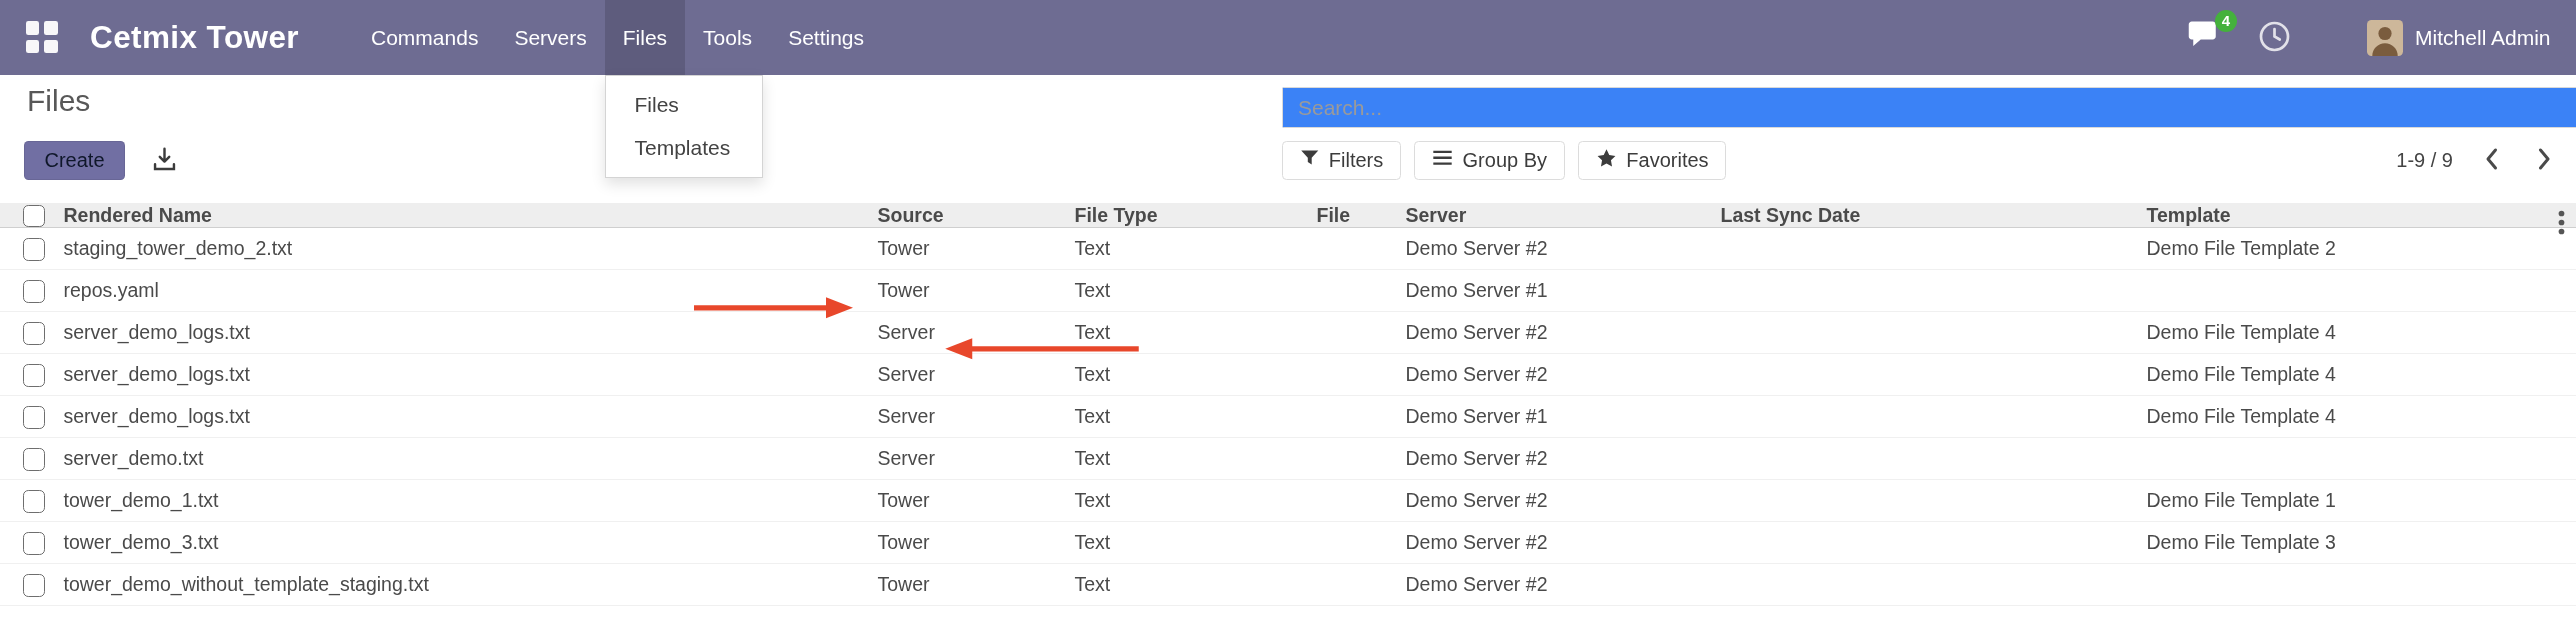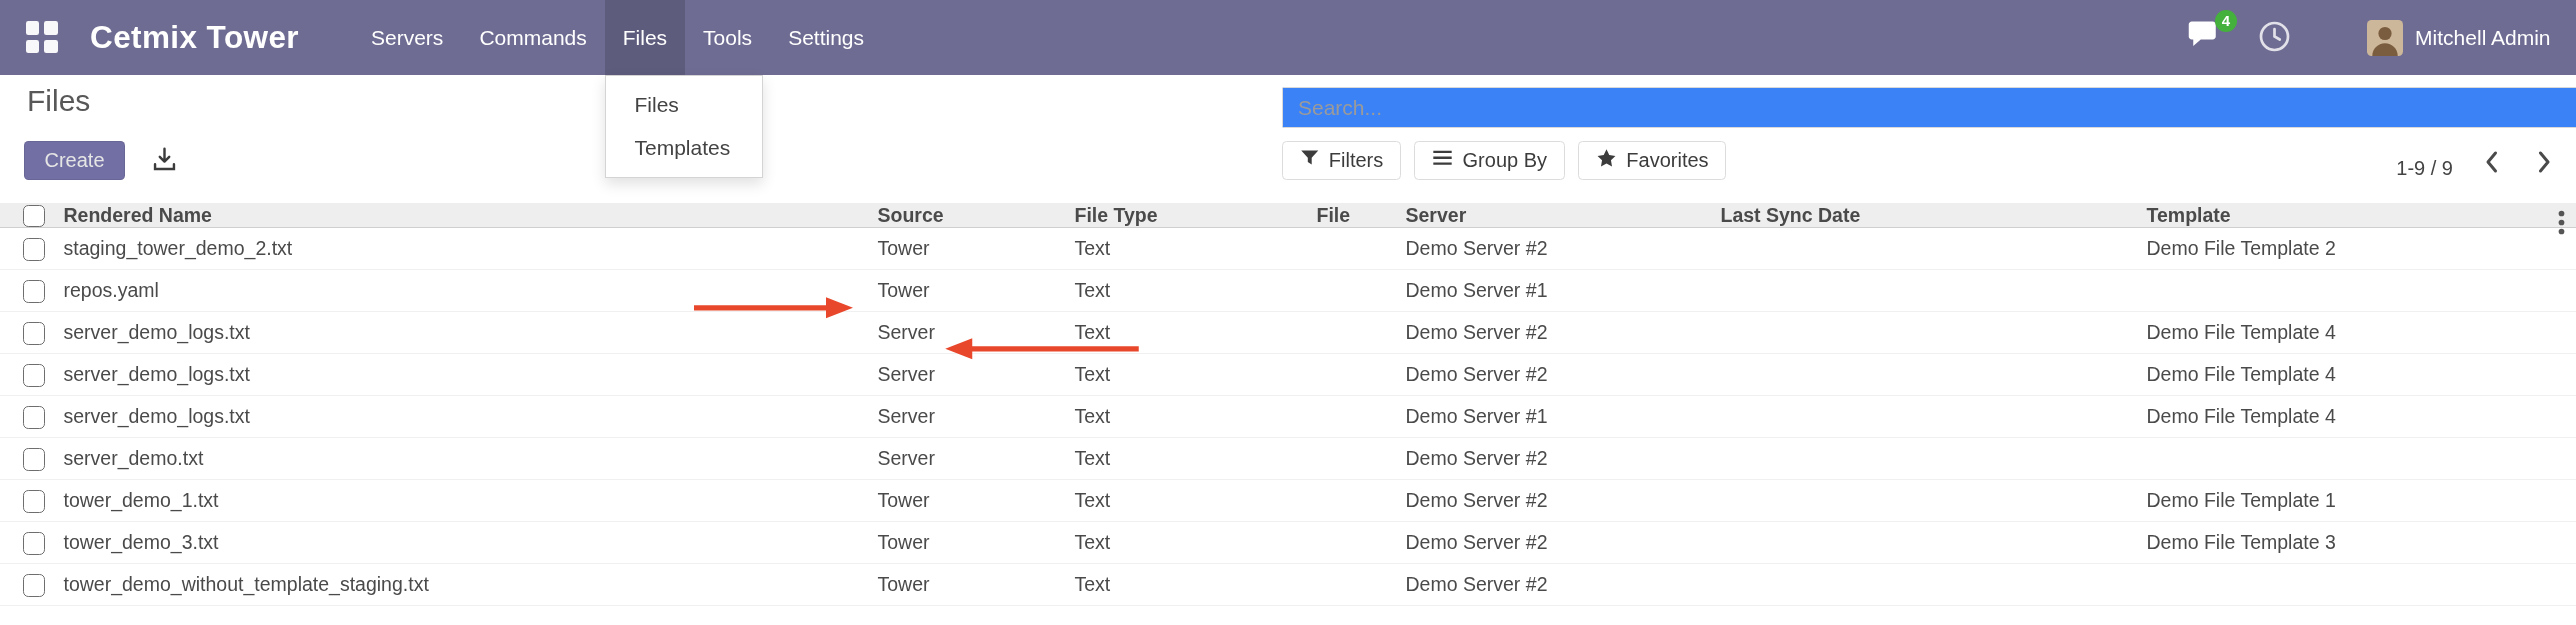--- a/index.html
+++ b/index.html
@@ -46,21 +46,21 @@
     background: #fff; border: 0.8px solid #d4d4d4;
     box-shadow: 0 6px 13.5px rgba(0,0,0,.12);
     padding: 6.8px 0; z-index: 20;
   }
   .dropdown-item { font-size: 21px; color: #434343; padding: 9.8px 7.5px 9.8px 28.5px; cursor: pointer; }
 
   
   .page-title { position: absolute; left: 27px; top: 84px; font-size: 30px; color: #585858; }
   .create-row { position: absolute; left: 24px; top: 141px; display: flex; align-items: center; gap: 22.5px; }
   .btn-primary {
-    background: var(--primary, #716fa3); color: #e5e5e5; font-size: 20px;
+    background: var(--primary, #716fa3); color: #0f172a; font-size: 20px;
     border: 0.8px solid rgba(0,0,0,.08); border-radius: 4.5px; padding: 0 19.5px;
     height: 39px; cursor: pointer; font-family: inherit;
   }
   .export-btn { background: transparent; border: none; cursor: pointer; padding: 3px; display: flex; align-items: center; }
 
   .search-box {
     position: absolute; left: 1282px; top: 87px; width: 1364px; height: 41px;
     border: 0.8px solid #d9d9d9; border-radius: 1.5px; background: #3b82f6;
     display: flex; align-items: flex-start;
   }
@@ -71,21 +71,21 @@
   .search-input::placeholder { color: #9a9a9a; }
   .search-icon-wrap { margin-right: 13.5px; display: flex; align-items: center; cursor: pointer; }
 
   .view-buttons { position: absolute; left: 1282px; top: 141px; display: flex; gap: 13.5px; }
   .btn-light {
     display: flex; align-items: center; gap: 9.8px; background: #fff;
     border: 0.8px solid #dcdcdc; border-radius: 4.5px; font-size: 20px; color: #3c3c3c;
     padding: 0 16.5px; height: 39px; cursor: pointer; font-family: inherit; white-space: nowrap; justify-content: center;
   }
 
-  .pager { position: absolute; right: 19.5px; top: 141px; height: 39px; display: flex; align-items: flex-end; font-size: 20px; color: #444; }
+  .pager { position: absolute; right: 19.5px; top: 141px; height: 39px; display: flex; align-items: center; font-size: 20px; color: #444; }
   .pager-count { white-space: nowrap; }
   .pager-nav { display: flex; gap: 30px; align-items: center; margin-left: 25.5px; }
   .pager-btn { background: transparent; border: none; padding: 3px; cursor: pointer; display: flex; align-items: center; }
 
   
   .list-table {
     position: absolute; top: 203px; left: 0; width: 2576px;
     border-collapse: collapse; table-layout: fixed;
   }
   .list-table thead th {
@@ -120,22 +120,22 @@
 
   <header class="navbar">
     <div class="apps-btn">
       <span></span>
         <span></span>
         <span></span>
         <span></span>
     </div>
     <div class="brand">Cetmix Tower</div>
     <nav class="menus">
+      <div class="menu-item">Commands</div>
       <div class="menu-item">Servers</div>
-      <div class="menu-item">Commands</div>
       <div class="menu-item active">Files</div>
       <div class="menu-item">Tools</div>
       <div class="menu-item">Settings</div>
     </nav>
     <div class="nav-right">
       <div class="icon-btn">
         <span>
           <svg width="35" height="31.5" viewBox="0 0 23 21">
               <path d="M3 1h14c1.1 0 2 .9 2 2v8c0 1.1-.9 2-2 2H9l-5 4.4V13H3c-1.1 0-2-.9-2-2V3c0-1.1.9-2 2-2z" fill="#ffffff"></path>
             </svg>

